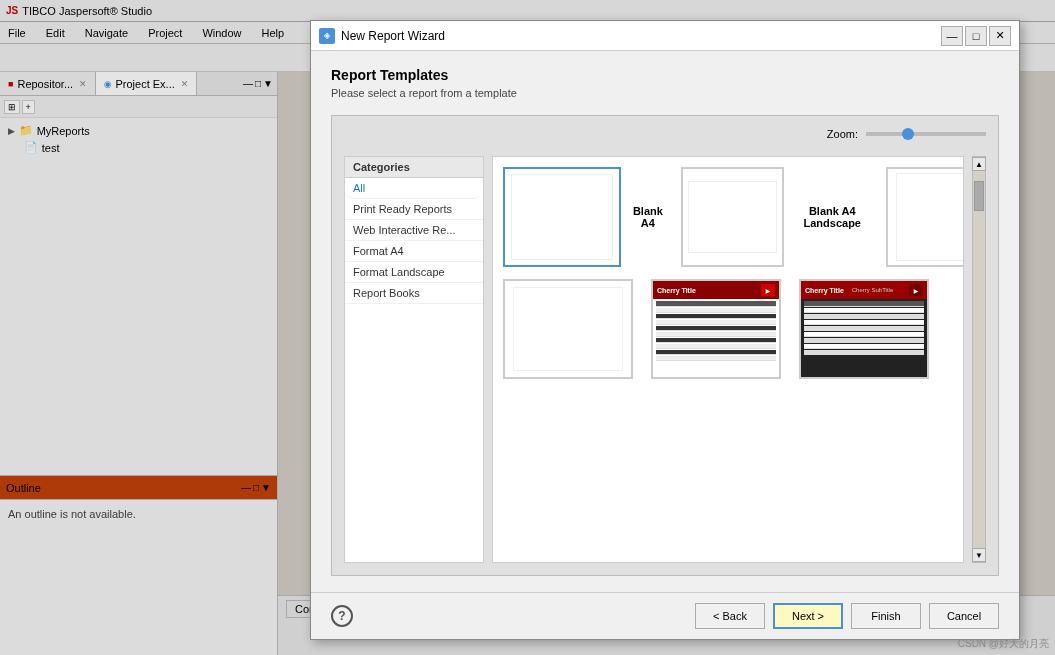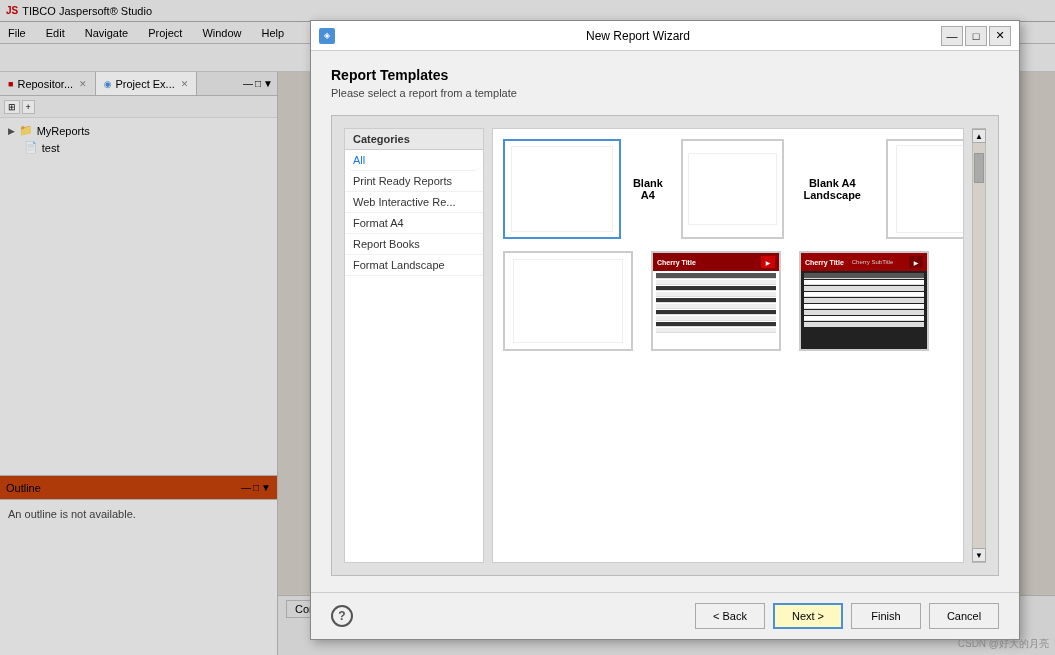--- a/index.html
+++ b/index.html
@@ -182,21 +182,20 @@
       display: flex;
       align-items: center;
       justify-content: center;
       color: white;
       font-size: 9px;
     }
     .dialog-title-text {
       flex: 1;
       font-size: 12px;
       font-weight: normal;
-      text-align: center;
     }
     .dialog-title-btns {
       display: flex;
       gap: 2px;
     }
     .dialog-ctrl-btn {
       width: 22px;
       height: 20px;
       background: #e8e8e8;
       border: 1px solid #aaa;
@@ -586,31 +585,37 @@
       <button class="dialog-ctrl-btn close">✕</button>
     </div>
   </div>
 
   <div class="dialog-body">
     <div class="dialog-section-title">Report Templates</div>
     <div class="dialog-section-sub">Please select a report from a template</div>
 
     <div class="dialog-content-area">
 
+      <div class="zoom-bar">
+        <span class="zoom-label">Zoom:</span>
+        <div class="zoom-slider">
+          <div class="zoom-thumb"></div>
+        </div>
+      </div>
 
       <div class="templates-scroll-area">
 
         <div class="categories-list">
           <div class="cat-header">Categories</div>
           <div class="cat-item selected">All</div>
           <div class="cat-item">Print Ready Reports</div>
           <div class="cat-item">Web Interactive Re...</div>
           <div class="cat-item">Format A4</div>
+          <div class="cat-item">Format Landscape</div>
           <div class="cat-item">Report Books</div>
-          <div class="cat-item">Format Landscape</div>
         </div>
 
         <div class="templates-grid-wrapper">
 
           <div class="templates-row">
 
             <div class="template-item">
               <div class="template-thumb selected">
                 <div style="width:90%;height:90%;background:#fff;border:1px solid #eee;"></div>
               </div>

